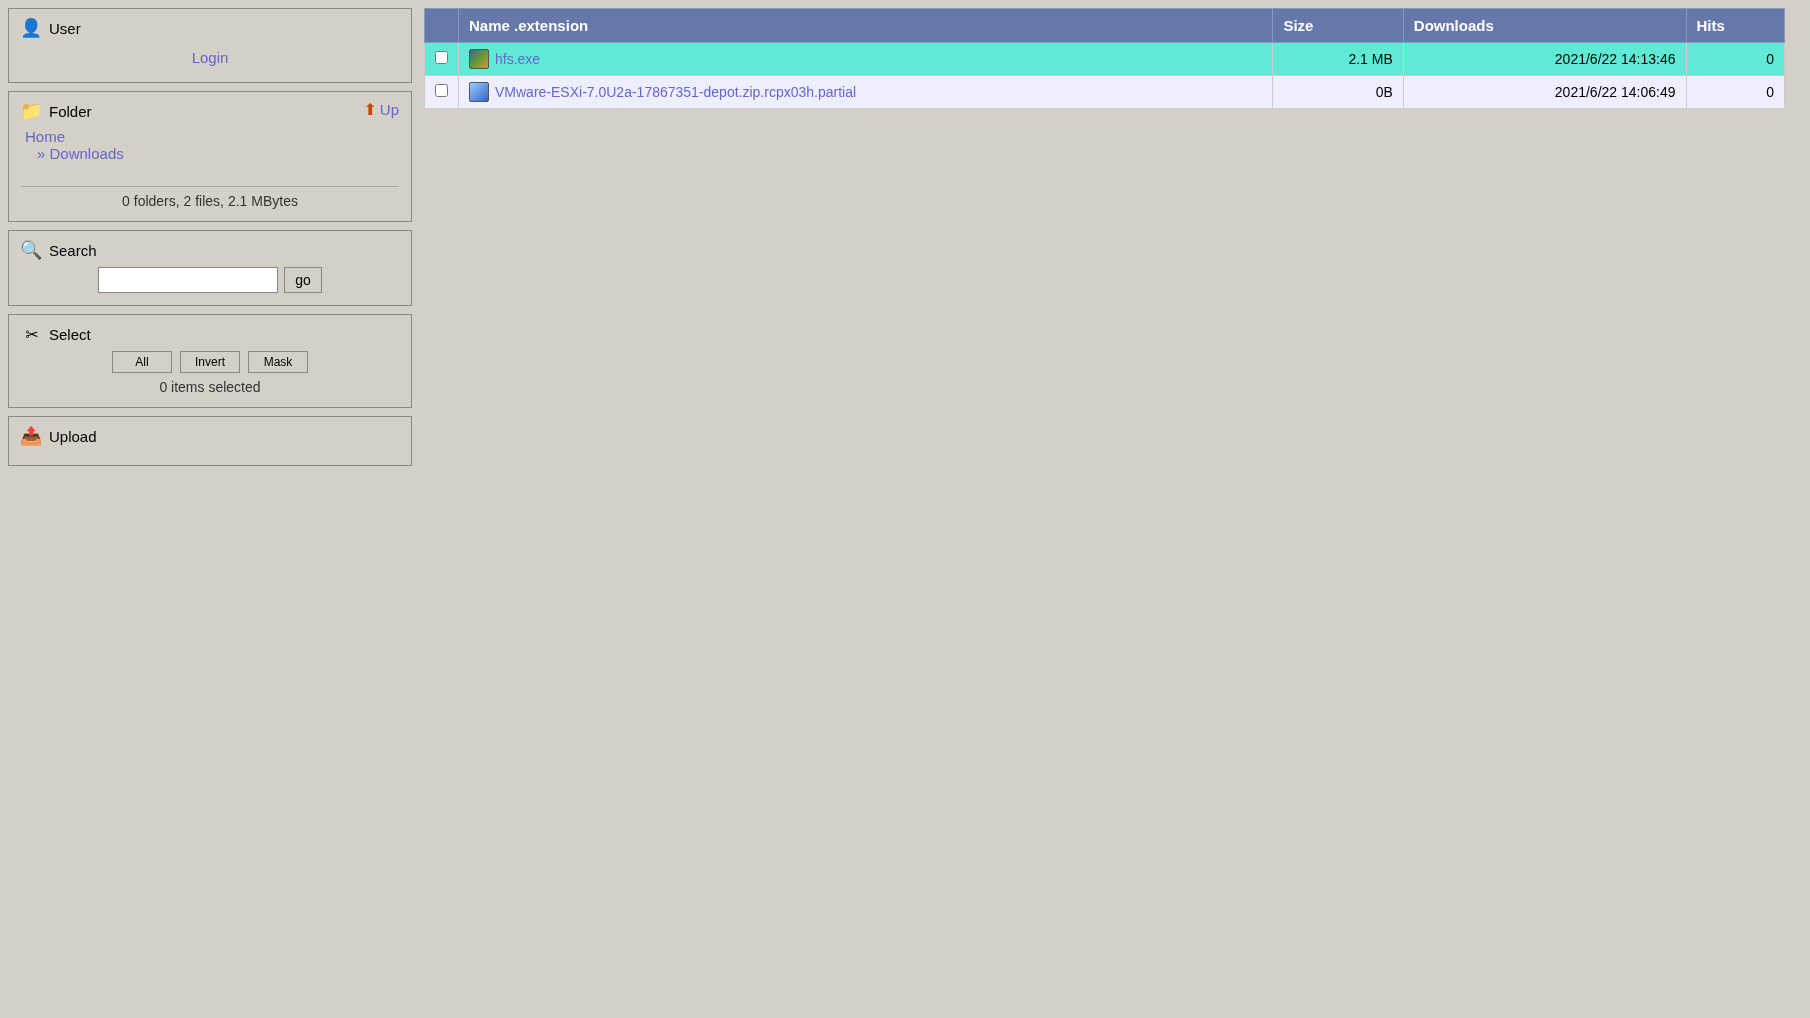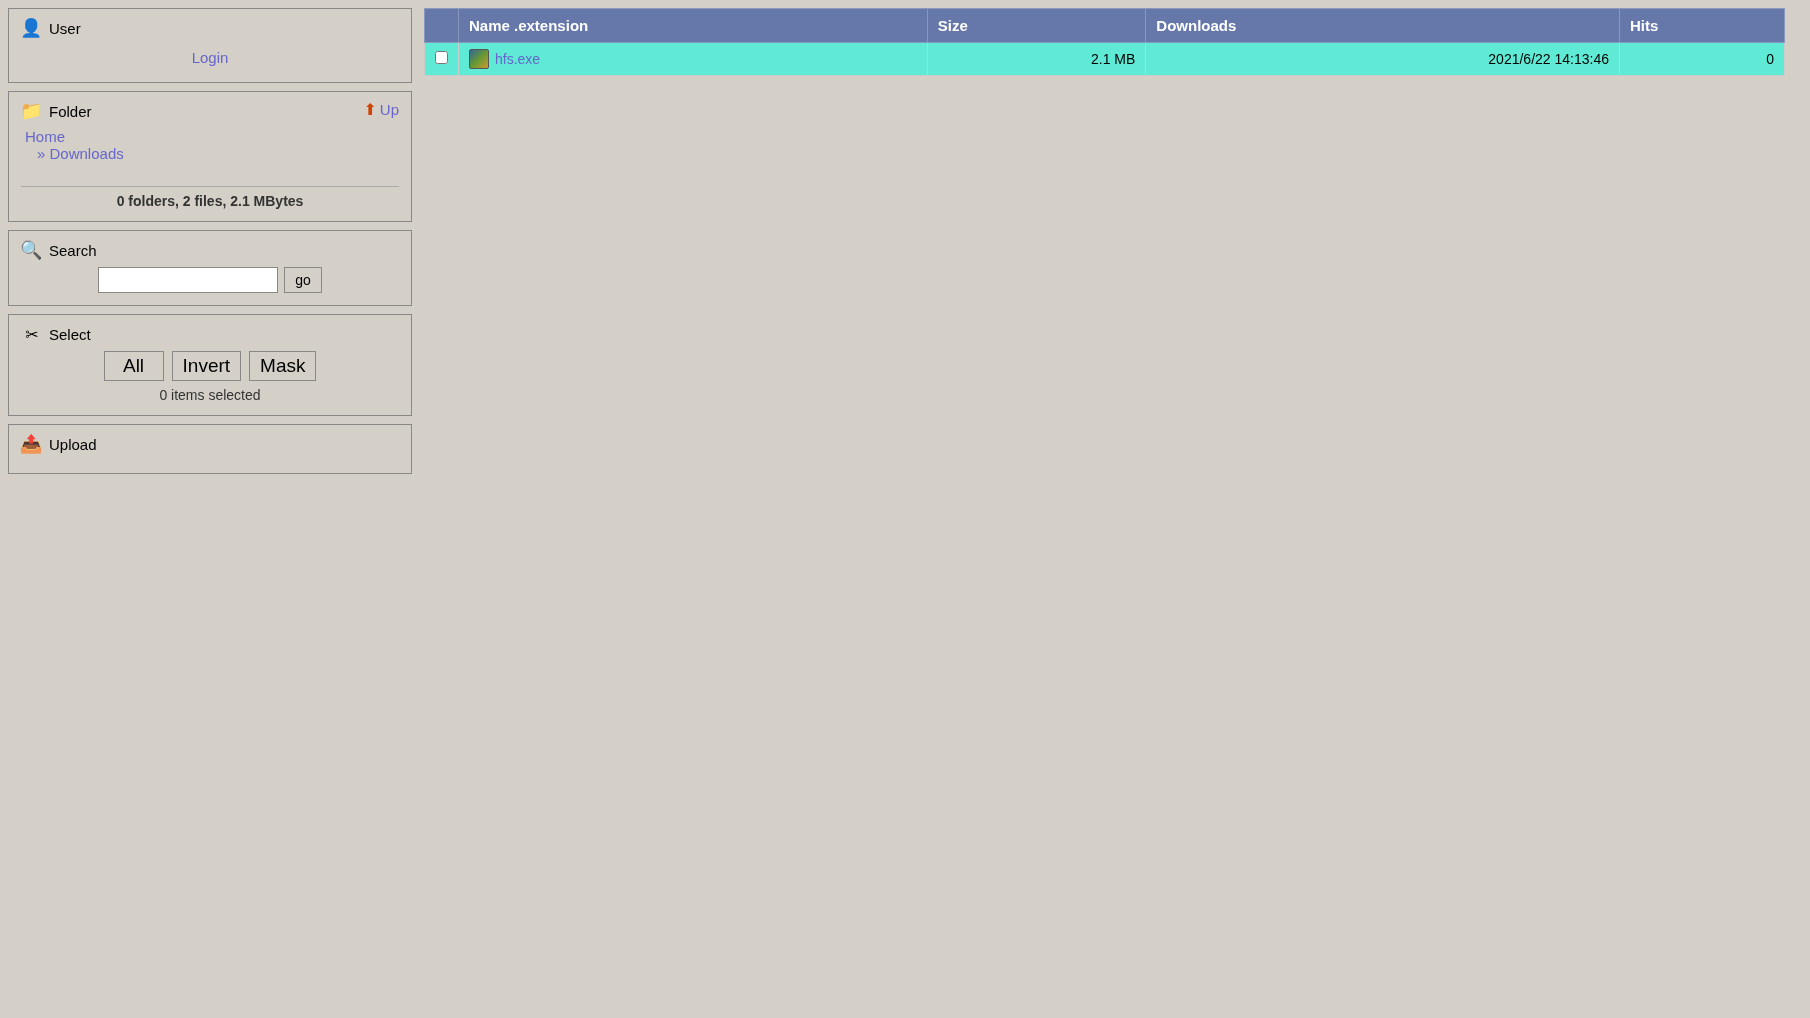--- a/index.html
+++ b/index.html
@@ -90,21 +90,20 @@
     .folder-panel hr {
       border: none;
       border-top: 1px solid #aaa;
       margin: 6px 0;
     }
 
     .folder-panel .stats {
       text-align: center;
       color: #333;
       font-size: 14px;
-      font-weight: bold;
     }
 
     
     .search-panel .search-row {
       display: flex;
       align-items: center;
       justify-content: center;
       gap: 6px;
       margin-top: 4px;
     }
@@ -131,21 +130,21 @@
       justify-content: center;
       gap: 8px;
       margin: 6px 0;
     }
     .select-panel .select-buttons button {
       min-width: 60px;
       padding: 3px 10px;
       border: 1px solid #888;
       background: #d4d0c8;
       cursor: pointer;
-      font-size: 19px;
+      font-size: 12px;
     }
     .select-panel .selected-count {
       text-align: center;
       font-size: 14px;
       color: #333;
     }
 
     
     .upload-panel .upload-info {
       padding: 4px 0;
@@ -383,15 +382,27 @@
           <td>
             <div class="name-cell">
               <span class="file-icon icon-hfs"></span>
               <a href="#">hfs.exe</a>
             </div>
           </td>
           <td class="col-size">2.1 MB</td>
           <td class="col-timestamp">2021/6/22 14:13:46</td>
           <td class="col-hits">0</td>
         </tr>
+        <tr>
+          <td class="checkbox-cell"><input type="checkbox" style=""></td>
+          <td>
+            <div class="name-cell">
+              <span class="file-icon icon-zip"></span>
+              <a href="#">VMware-ESXi-7.0U2a-17867351-depot.zip.rcpx03h.partial</a>
+            </div>
+          </td>
+          <td class="col-size">0B</td>
+          <td class="col-timestamp">2021/6/22 14:06:49</td>
+          <td class="col-hits">0</td>
+        </tr>
       </tbody>
   </table>
 </div>
 
 </body></html>

